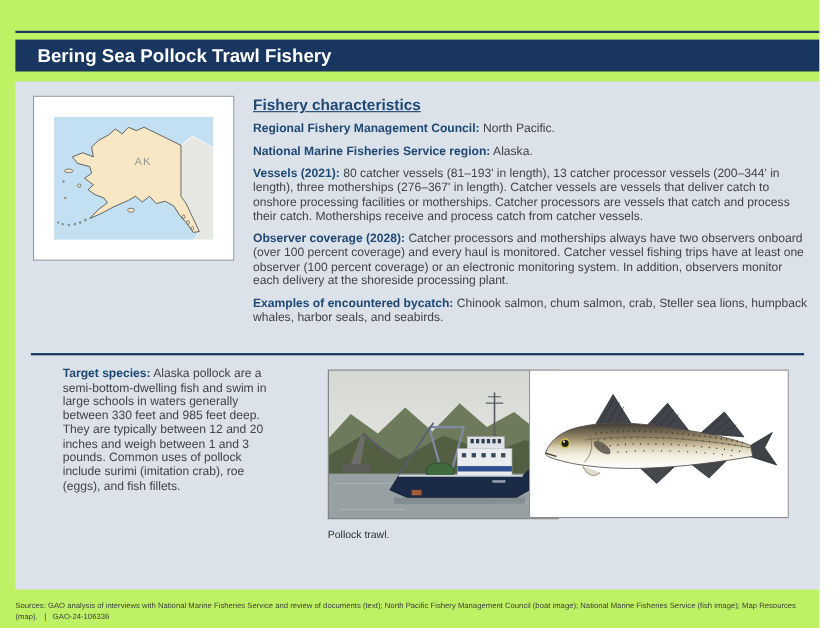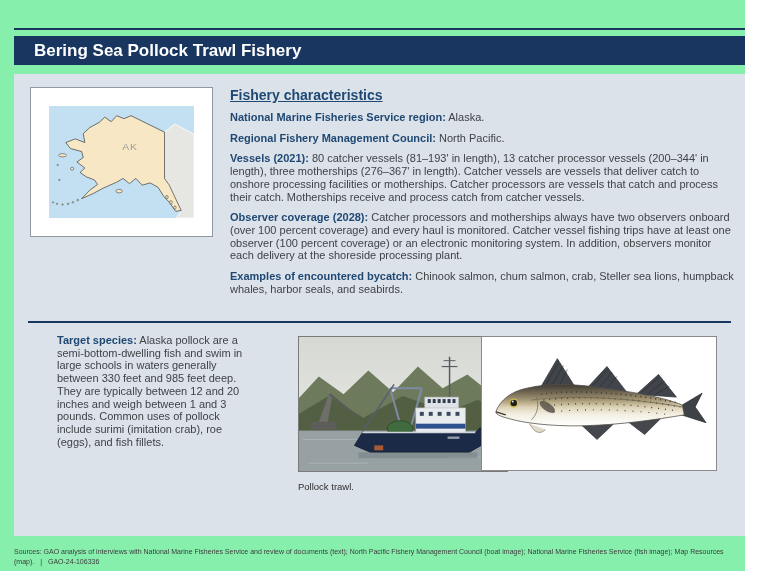--- a/index.html
+++ b/index.html
@@ -1,18 +1,18 @@
 <!DOCTYPE html>
 <html><head>
 <meta charset="utf-8">
 <style>
   * { margin:0; padding:0; box-sizing:border-box; }
   html,body { background:#ffffff; }
   .page {
-    position:relative; width:745px; height:571px; background:#86efac;
+    position:relative; width:745px; height:571px; background:#bef264;
     font-family:"Liberation Sans", sans-serif; overflow:hidden;
   }
   .top-rule { position:absolute; left:14px; top:28px; width:731px; height:2px; background:#18365F; }
   .title-bar {
     position:absolute; left:14px; top:36px; width:731px; height:29px;
     background:#18365F; color:#ffffff; font-weight:bold; font-size:17px;
     line-height:29px; padding-left:20px;
   }
   .panel { position:absolute; left:14px; top:74px; width:731px; height:462px; background:#DBE2EA; }
 
@@ -91,26 +91,26 @@
           <ellipse cx="158" cy="136" rx="1.5" ry="2.2"></ellipse>
         </g>
         <text x="92" y="59" font-size="13" fill="#9A9A98" letter-spacing="1">AK</text>
       </svg>
     </div>
 
     <div class="fishery-col">
       <div class="fc-heading">Fishery characteristics</div>
 
       <p class="para">
+        <span class="lbl">Regional Fishery Management Council:</span>
+        <span>North Pacific.</span>
+      </p>
+      <p class="para">
         <span class="lbl">National Marine Fisheries Service region:</span>
         <span>Alaska.</span>
-      </p>
-      <p class="para">
-        <span class="lbl">Regional Fishery Management Council:</span>
-        <span>North Pacific.</span>
       </p>
       <p class="para">
         <span class="lbl">Vessels (2021):</span>
         <span>80 catcher vessels (81–193' in length), 13 catcher processor vessels (200–344' in length), three motherships (276–367' in length). Catcher vessels are vessels that deliver catch to onshore processing facilities or motherships. Catcher processors are vessels that catch and process their catch. Motherships receive and process catch from catcher vessels.</span>
       </p>
       <p class="para">
         <span class="lbl">Observer coverage (2028):</span>
         <span>Catcher processors and motherships always have two observers onboard (over 100 percent coverage) and every haul is monitored. Catcher vessel fishing trips have at least one observer (100 percent coverage) or an electronic monitoring system. In addition, observers monitor each delivery at the shoreside processing plant.</span>
       </p>
       <p class="para">

